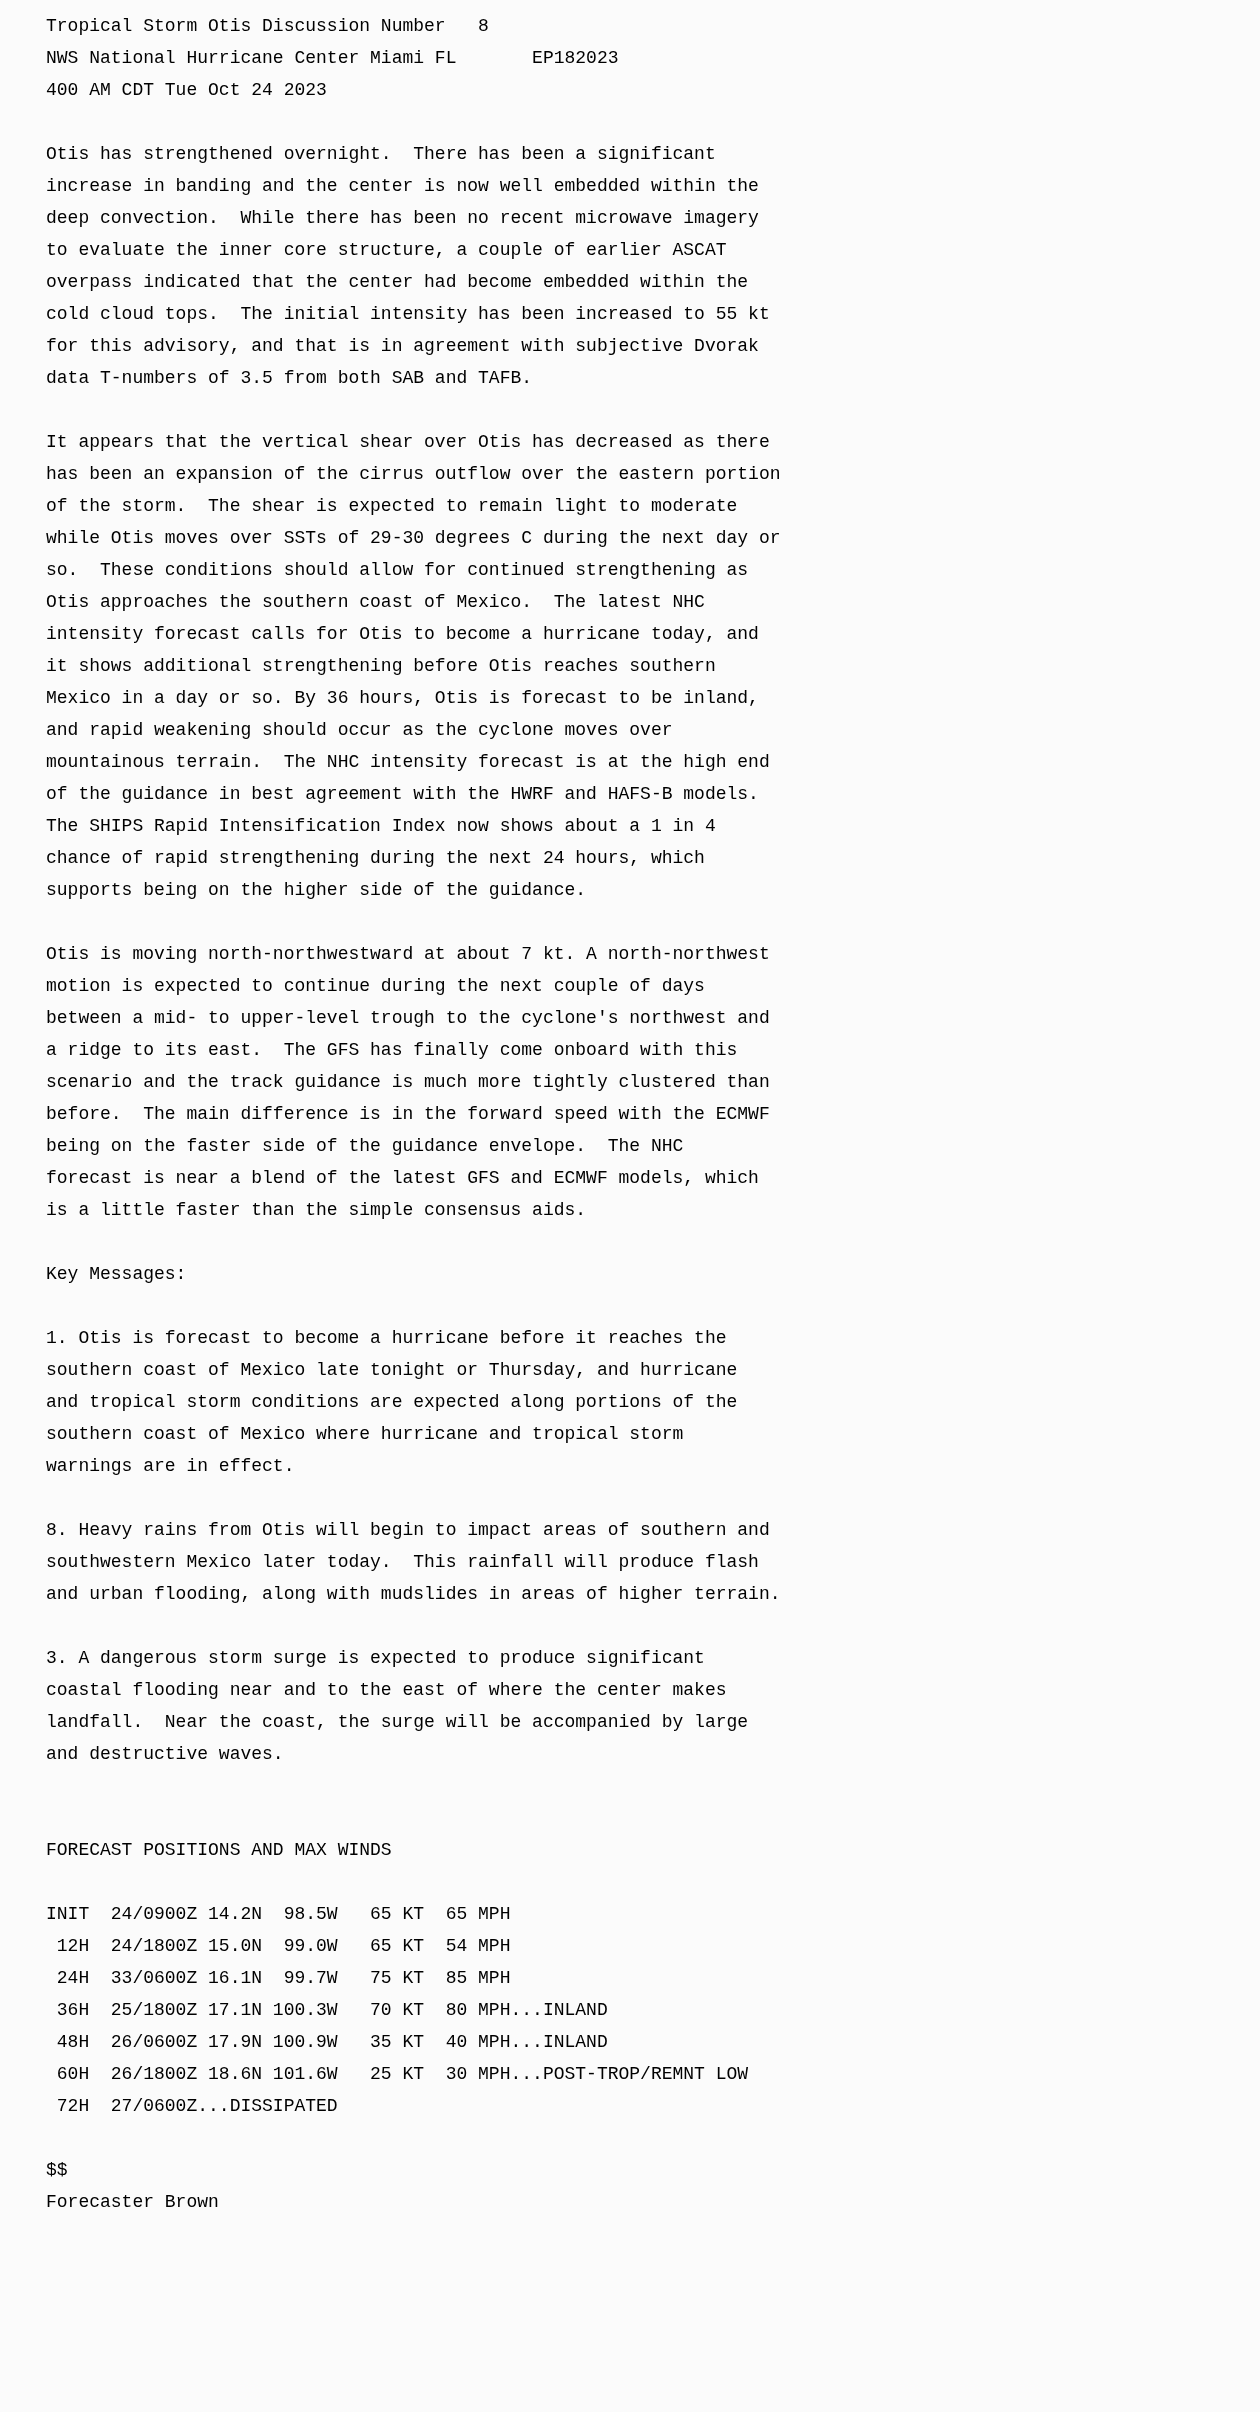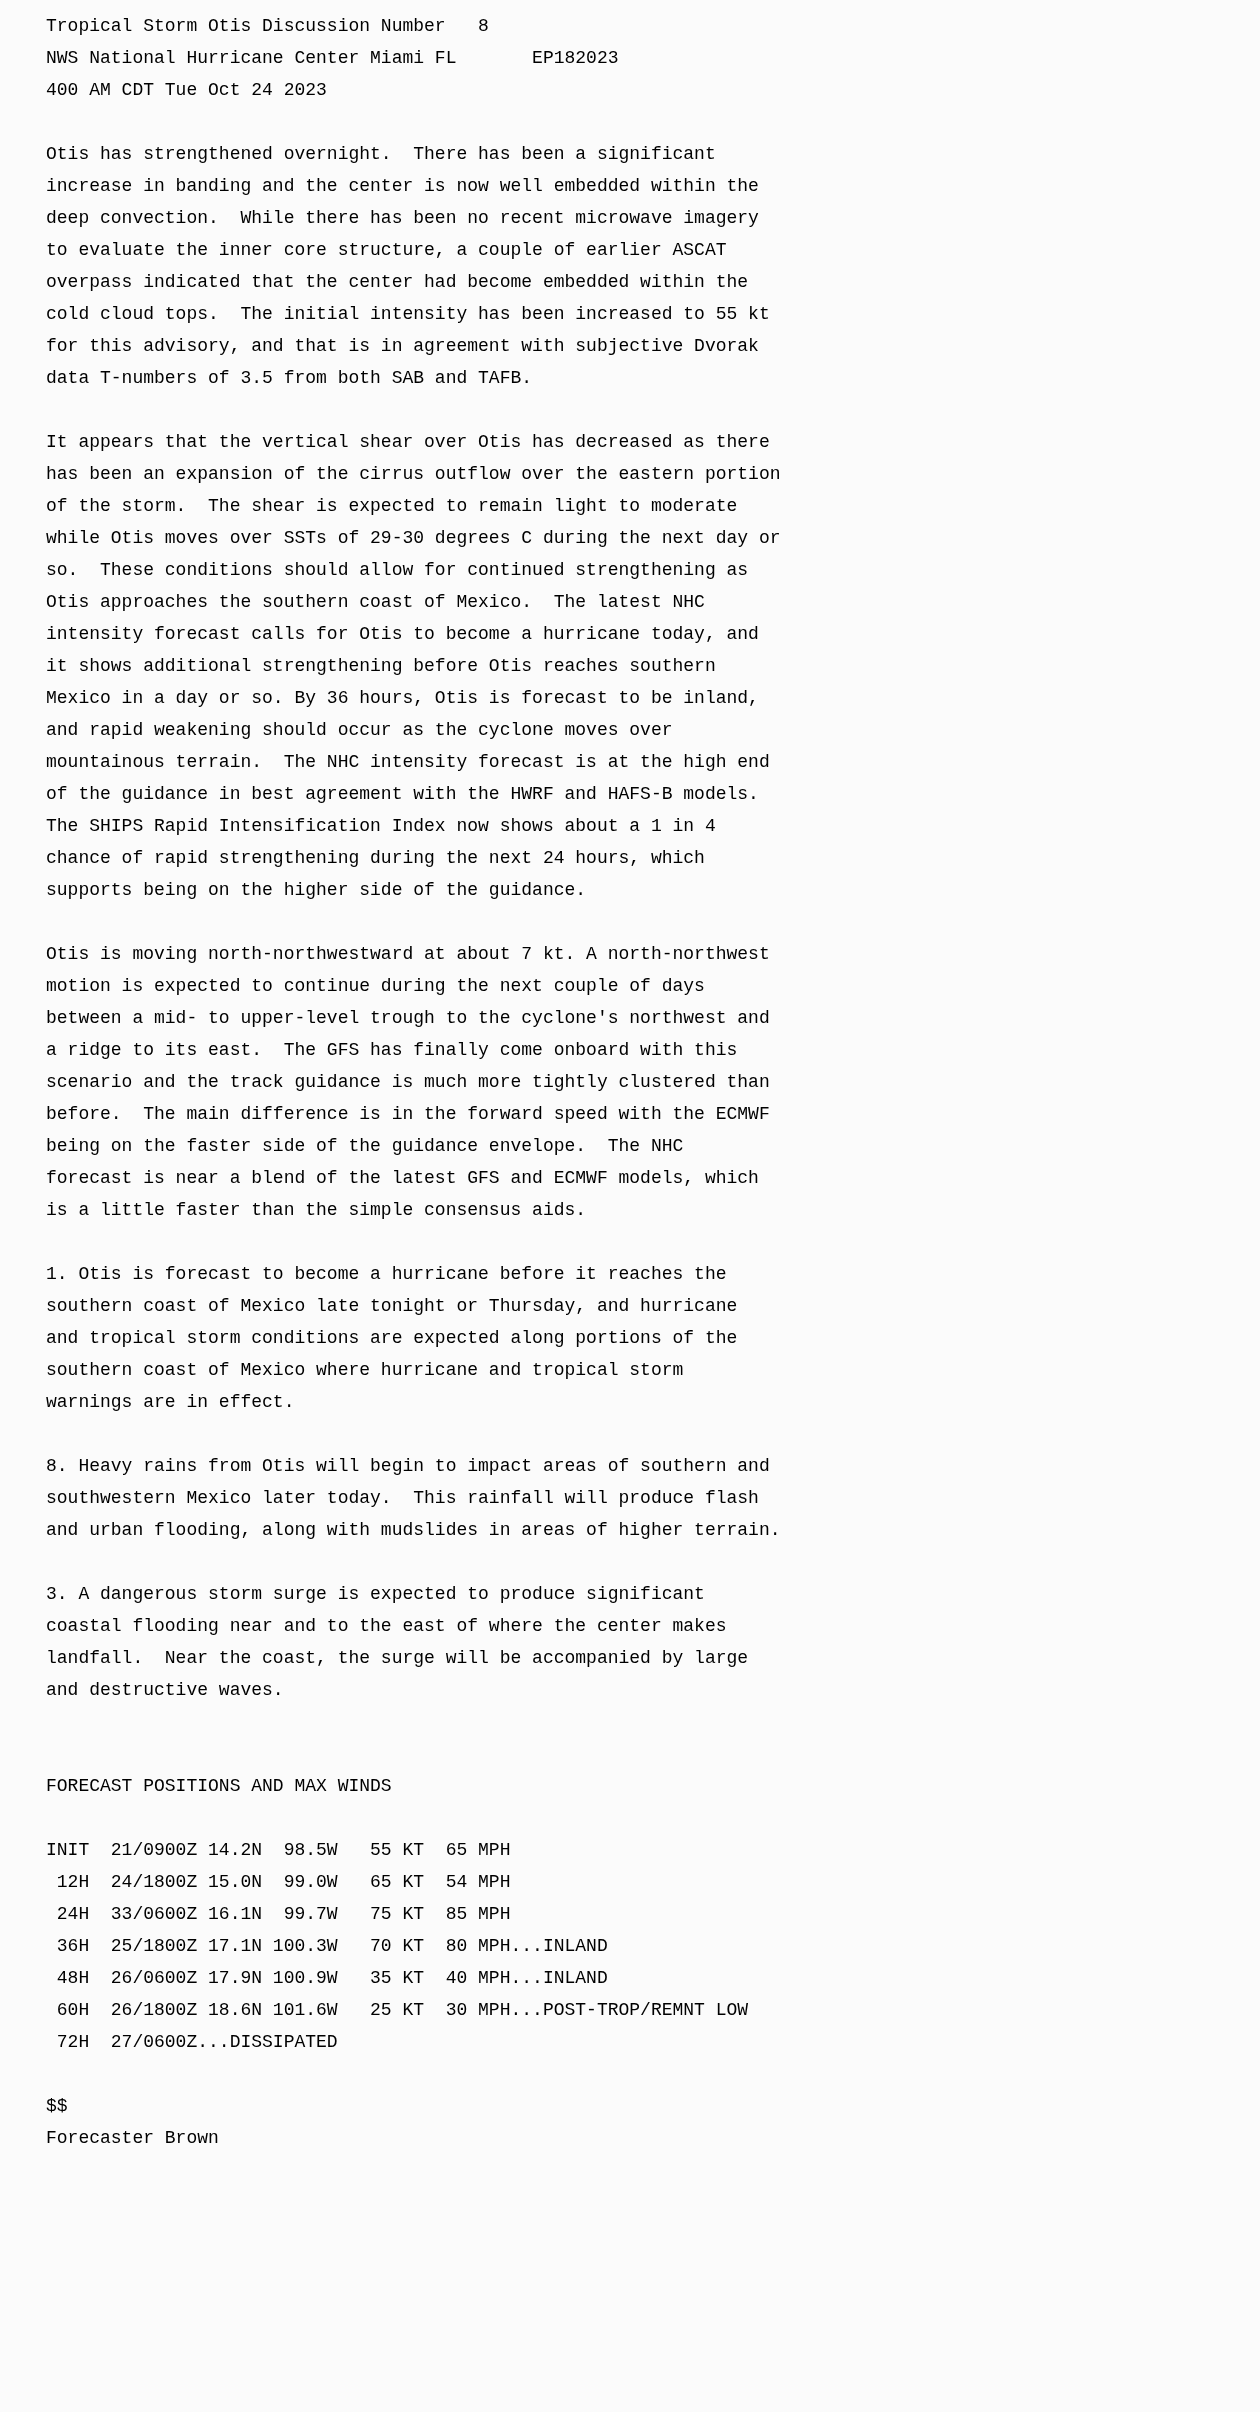--- a/index.html
+++ b/index.html
@@ -76,40 +76,41 @@
 motion is expected to continue during the next couple of days
 between a mid- to upper-level trough to the cyclone's northwest and
 a ridge to its east.  The GFS has finally come onboard with this
 scenario and the track guidance is much more tightly clustered than
 before.  The main difference is in the forward speed with the ECMWF
 being on the faster side of the guidance envelope.  The NHC
 forecast is near a blend of the latest GFS and ECMWF models, which
 is a little faster than the simple consensus aids.</pre>
 
 
+  <pre>Key Messages:</pre>
 
   <pre>1. Otis is forecast to become a hurricane before it reaches the
 southern coast of Mexico late tonight or Thursday, and hurricane
 and tropical storm conditions are expected along portions of the
 southern coast of Mexico where hurricane and tropical storm
 warnings are in effect.</pre>
 
   <pre>8. Heavy rains from Otis will begin to impact areas of southern and
 southwestern Mexico later today.  This rainfall will produce flash
 and urban flooding, along with mudslides in areas of higher terrain.</pre>
 
   <pre class="gap-2">3. A dangerous storm surge is expected to produce significant
 coastal flooding near and to the east of where the center makes
 landfall.  Near the coast, the surge will be accompanied by large
 and destructive waves.</pre>
 
   <pre>FORECAST POSITIONS AND MAX WINDS</pre>
 
   <div class="table-rows">
-    <pre>INIT  21/0900Z 14.2N  98.5W   55 KT  65 MPH</pre>
+    <pre>INIT  24/0900Z 14.2N  98.5W   65 KT  65 MPH</pre>
     <pre> 12H  24/1800Z 15.0N  99.0W   65 KT  54 MPH</pre>
     <pre> 24H  33/0600Z 16.1N  99.7W   75 KT  85 MPH</pre>
     <pre> 36H  25/1800Z 17.1N 100.3W   70 KT  80 MPH...INLAND</pre>
     <pre> 48H  26/0600Z 17.9N 100.9W   35 KT  40 MPH...INLAND</pre>
     <pre> 60H  26/1800Z 18.6N 101.6W   25 KT  30 MPH...POST-TROP/REMNT LOW</pre>
     <pre> 72H  27/0600Z...DISSIPATED</pre>
   </div>
 
   <pre class="last">$$
 Forecaster Brown</pre>

